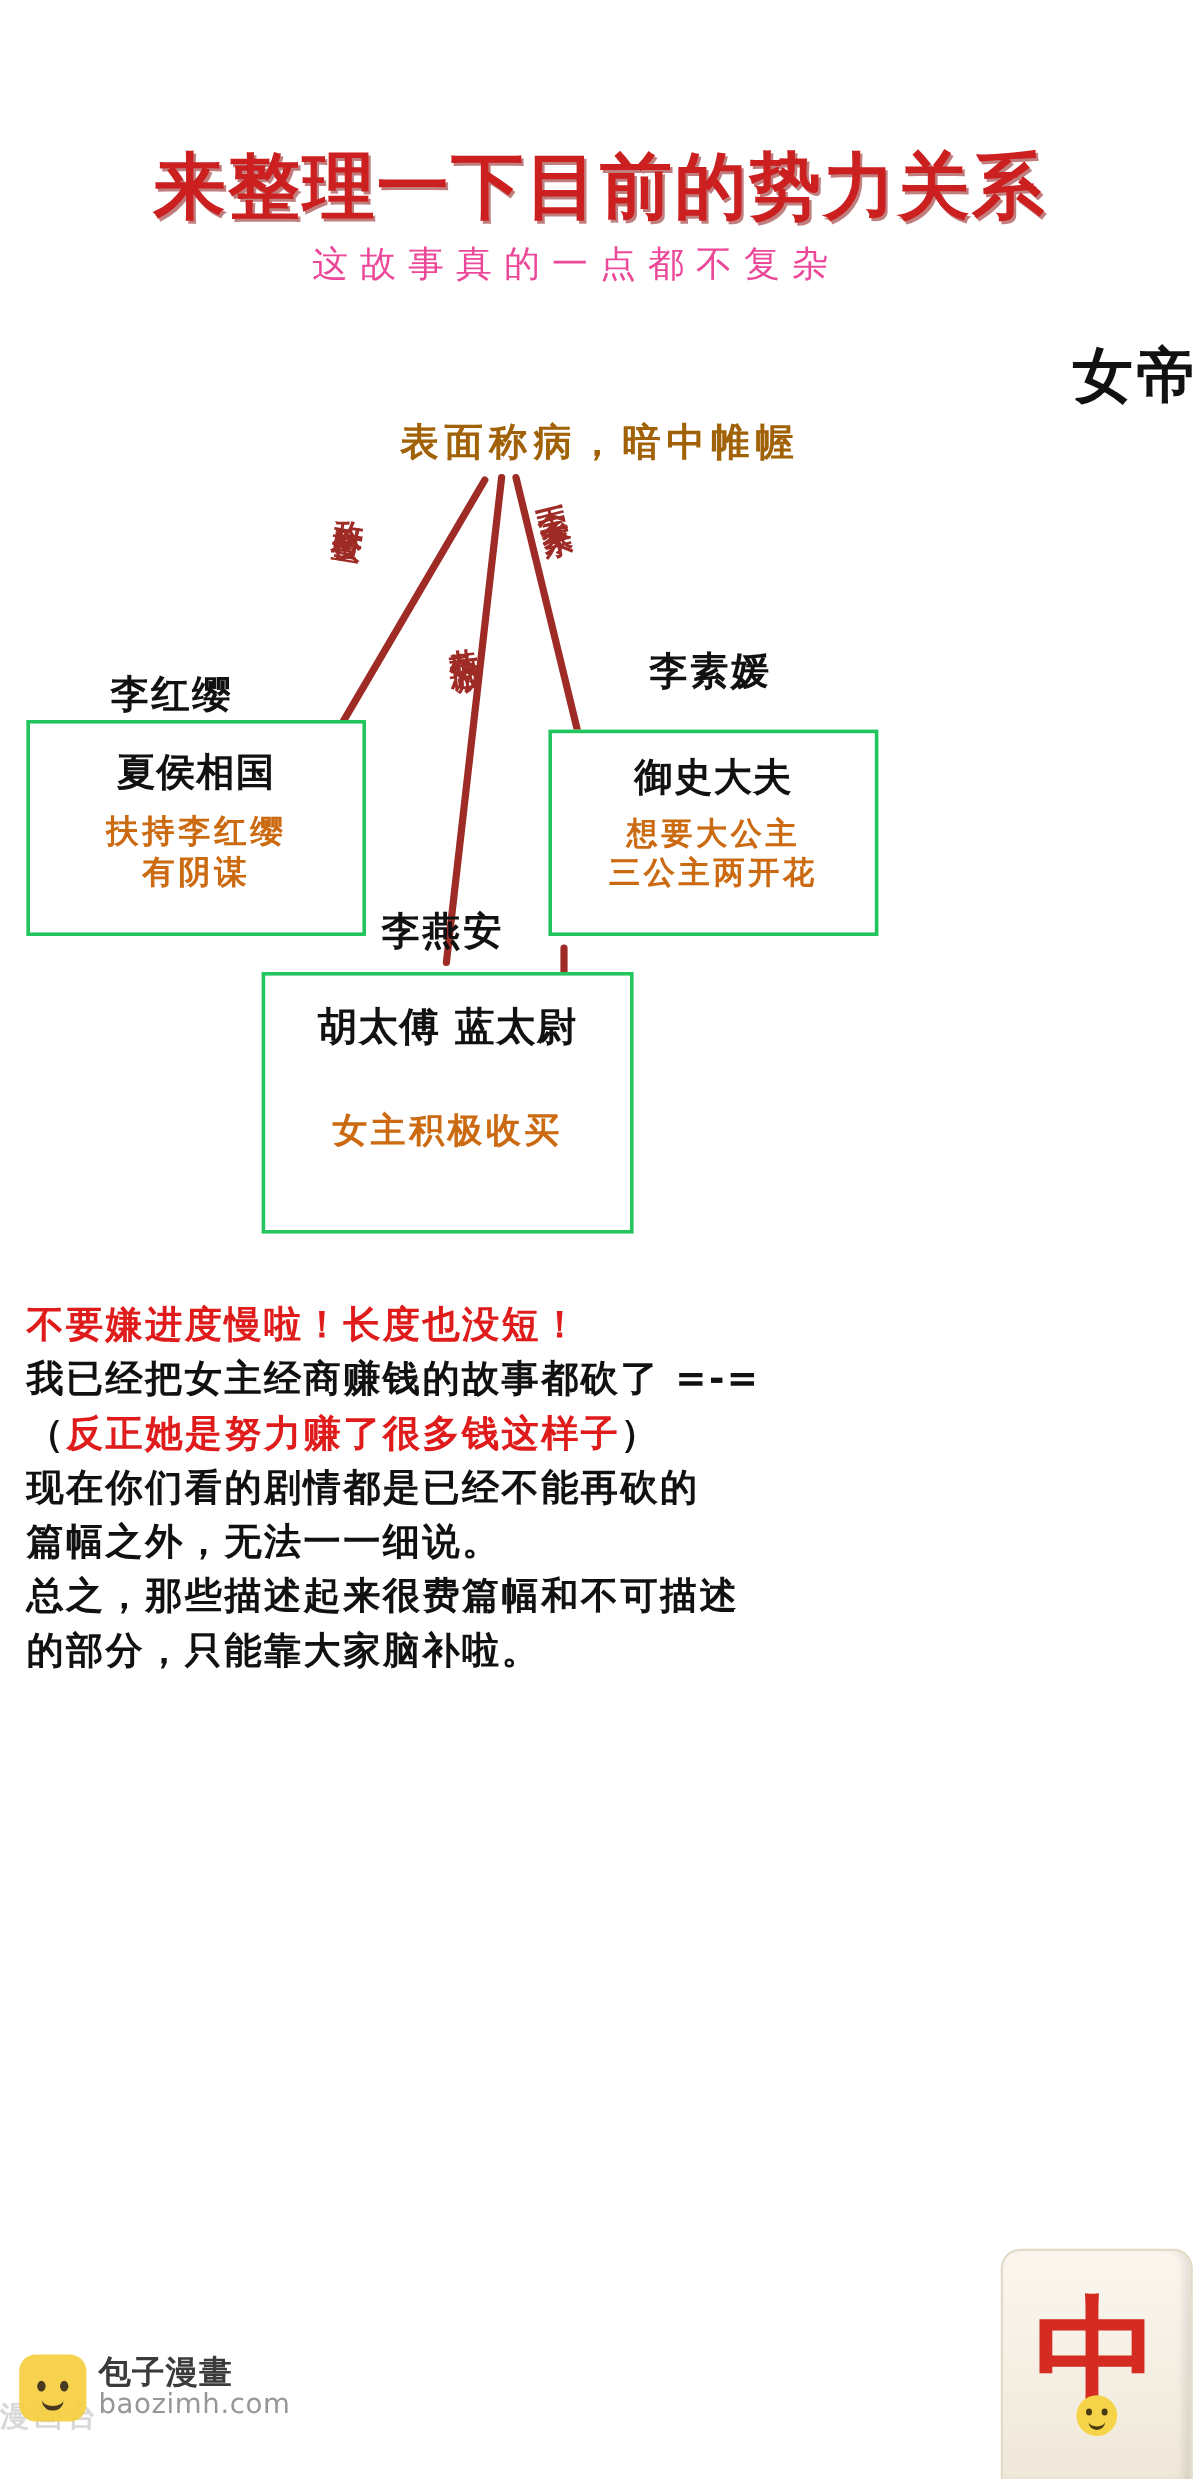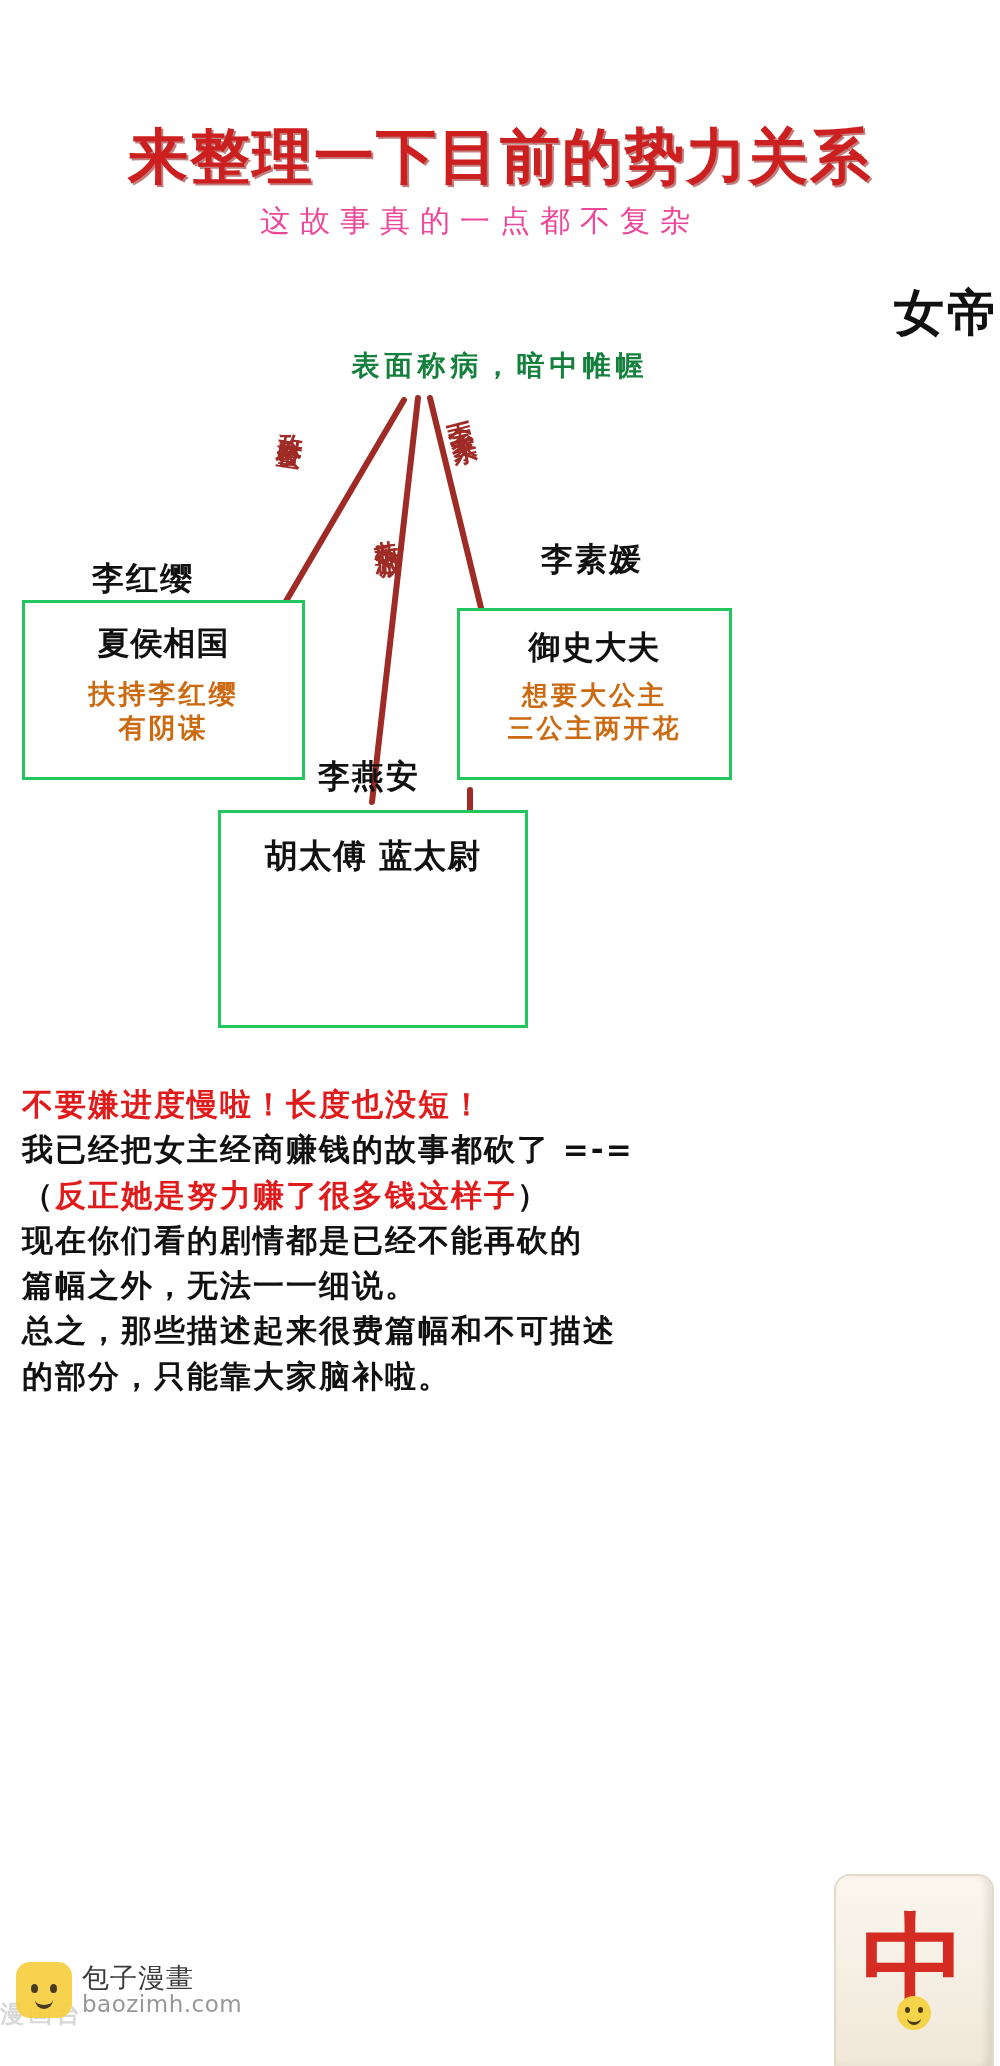--- a/index.html
+++ b/index.html
@@ -33,22 +33,22 @@
   
   .emperor {
     position:absolute; left:0; top:288px; width:1000px;
     text-align:right;
     font-size:50px; font-weight:bold; letter-spacing:3px;
     color:#111111; line-height:1;
   }
   .emperor-note {
     position:absolute; left:0; top:352px; width:1000px;
     text-align:center;
-    font-size:28px; font-weight:bold; letter-spacing:5px;
-    color:#15803d; line-height:1;
+    font-size:32px; font-weight:bold; letter-spacing:5px;
+    color:#a16207; line-height:1;
   }
 
   
   .links { position:absolute; left:0; top:0; width:1000px; height:2066px; pointer-events:none; }
 
   
   .edge-label {
     position:absolute;
     color:#9e2b25;
     font-size:25px; font-weight:bold;
@@ -129,21 +129,21 @@
     position:absolute; top:22px; width:7px; height:9px;
     background:#3a2a10; border-radius:50%;
   }
   .bun .eye.l { left:15px; }
   .bun .eye.r { right:15px; }
   .bun .mouth {
     position:absolute; left:19px; top:33px; width:18px; height:10px;
     border-bottom:4px solid #3a2a10; border-radius:0 0 14px 14px;
   }
   .wm-text { line-height:1.05; }
-  .wm-cn { font-size:27px; font-weight:normal; color:#2b2b2b; letter-spacing:1px; }
+  .wm-cn { font-size:27px; font-weight:bold; color:#2b2b2b; letter-spacing:1px; }
   .wm-en { font-size:23px; color:#8f8f8f; letter-spacing:.5px; }
   .wm-ghost {
     position:absolute; left:0px; top:1998px;
     font-size:24px; color:#d8d8d8; font-weight:bold; letter-spacing:4px;
   }
 
   
   .tile {
     position:absolute; right:8px; bottom:-6px;
     width:156px; height:196px;
@@ -215,20 +215,23 @@
   <div class="box" id="box-right">
     <div class="box-title">御史大夫</div>
     <div class="box-note">
       <div>想要大公主</div>
       <div>三公主两开花</div>
     </div>
   </div>
 
   <div class="box" id="box-bottom">
     <div class="box-title">胡太傅 蓝太尉</div>
+    <div class="box-note">
+      <div>女主积极收买</div>
+    </div>
   </div>
 
   <div class="footnote">
     <div class="fn-line fn-red">不要嫌进度慢啦！长度也没短！</div>
     <div class="fn-line">我已经把女主经商赚钱的故事都砍了 =-=</div>
     <div class="fn-line fn-mixed"><span class="paren">（</span><span class="inner">反正她是努力赚了很多钱这样子</span><span class="paren">）</span></div>
     <div class="fn-line">现在你们看的剧情都是已经不能再砍的</div>
     <div class="fn-line">篇幅之外，无法一一细说。</div>
     <div class="fn-line">总之，那些描述起来很费篇幅和不可描述</div>
     <div class="fn-line">的部分，只能靠大家脑补啦。</div>

